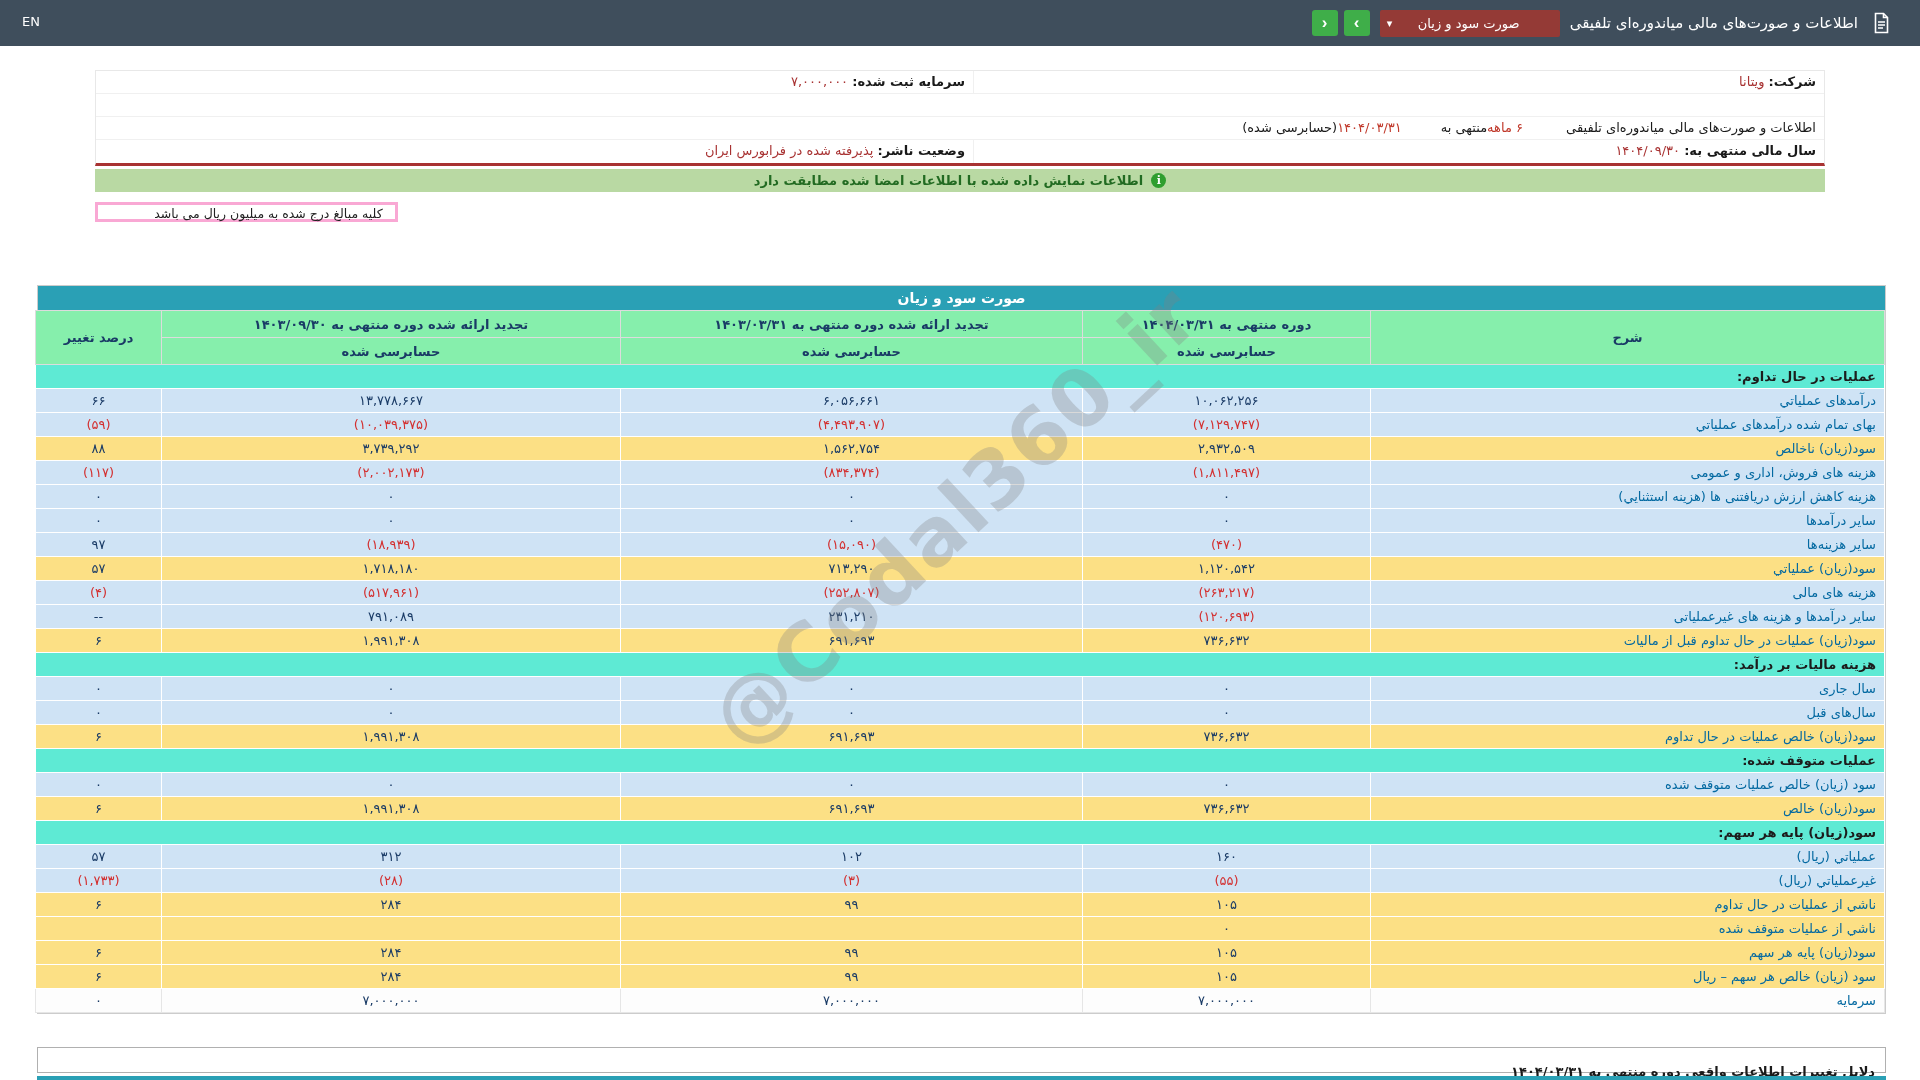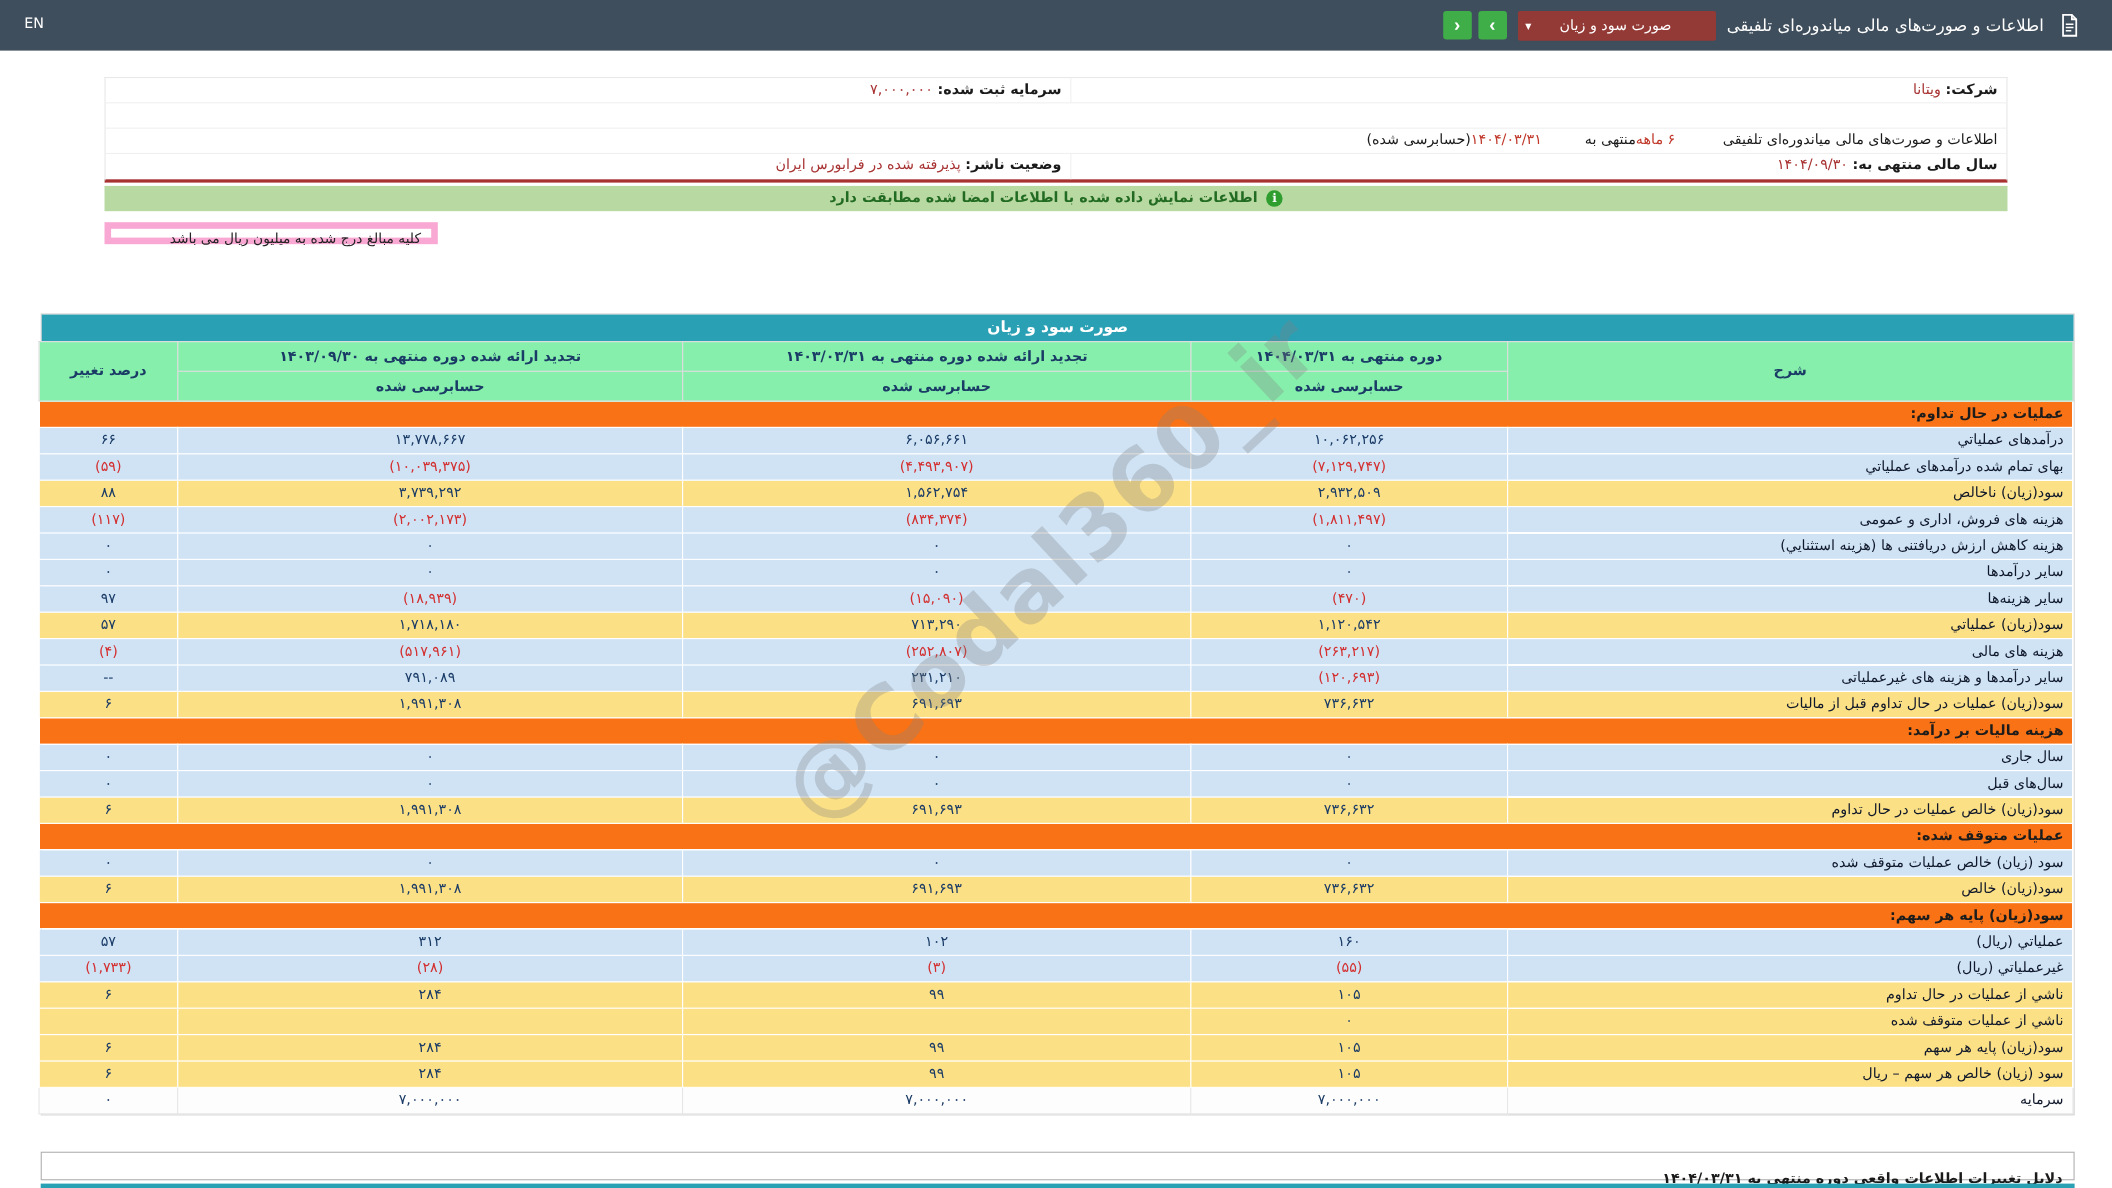--- a/index.html
+++ b/index.html
@@ -34,34 +34,34 @@
   .ci-red { color:#c0392b; }
 
   
   .sign-banner { position:absolute; left:95px; top:169px; width:1730px; height:23px; background:#b9d9a3;
       display:flex; align-items:center; justify-content:center; gap:8px; }
   .sign-banner-text { color:#226b22; font-size:13px; font-weight:bold; }
   .info-icon { width:15px; height:15px; background:#2f9e2f; color:#fff; border-radius:50%;
       font-size:11px; line-height:15px; text-align:center; font-weight:bold; font-family:"DejaVu Serif", serif; }
 
   
-  .units-box { position:absolute; left:95px; top:202px; width:303px; height:20px; border:6px solid #f9a8d4;
+  .units-box { position:absolute; left:95px; top:202px; width:303px; height:20px; border:3px solid #f9a8d4;
       font-size:12.5px; line-height:18px; text-align:center; color:#222; background:#fff;padding-left:44px; }
 
   
   .table-wrap { position:absolute; left:37px; top:285px; width:1849px; border:1px solid #cccccc; }
   .table-title { height:24px; background:#2aa0b5; color:#ffffff; font-size:14px; font-weight:bold;
       line-height:24px; text-align:center; }
   table.statement { width:100%; border-collapse:collapse; table-layout:fixed; direction:rtl; }
   table.statement th { background:#86efac; color:#1a3b66; font-weight:bold; font-size:13px; height:27px;
       border:1px solid #dcdcdc; text-align:center; }
   table.statement td { height:24px; font-size:13px; border:1px solid #ffffff; }
-  td.cell-label { text-align:right; padding:0 8px 0 4px; color:#0f172a; white-space:nowrap; overflow:hidden; }
+  td.cell-label { text-align:right; padding:0 8px 0 4px; color:#0369a1; white-space:nowrap; overflow:hidden; }
   td.cell-num { text-align:center; color:#1a3b66; direction:ltr; }
-  tr.row-section td { background:#f97316; color:#1c1c1c; font-weight:bold;padding-left:40px; }
+  tr.row-section td { background:#5eead4; color:#1c1c1c; font-weight:bold;padding-left:40px; }
   tr.row-blue td { background:#cfe3f5; }
   tr.row-yellow td { background:#fce085; }
   tr.row-plain td { background:#fdfdfd; border-color:#e6e6e6; }
   td.neg { color:#d32f2f; }
 
   
   .watermark { position:absolute; left:555px; top:470px; width:800px; text-align:center;
       transform:rotate(-43deg); font-size:80px; font-weight:bold; letter-spacing:2px;
       color:rgba(128,128,128,0.30); direction:ltr; pointer-events:none; z-index:5; }
 

